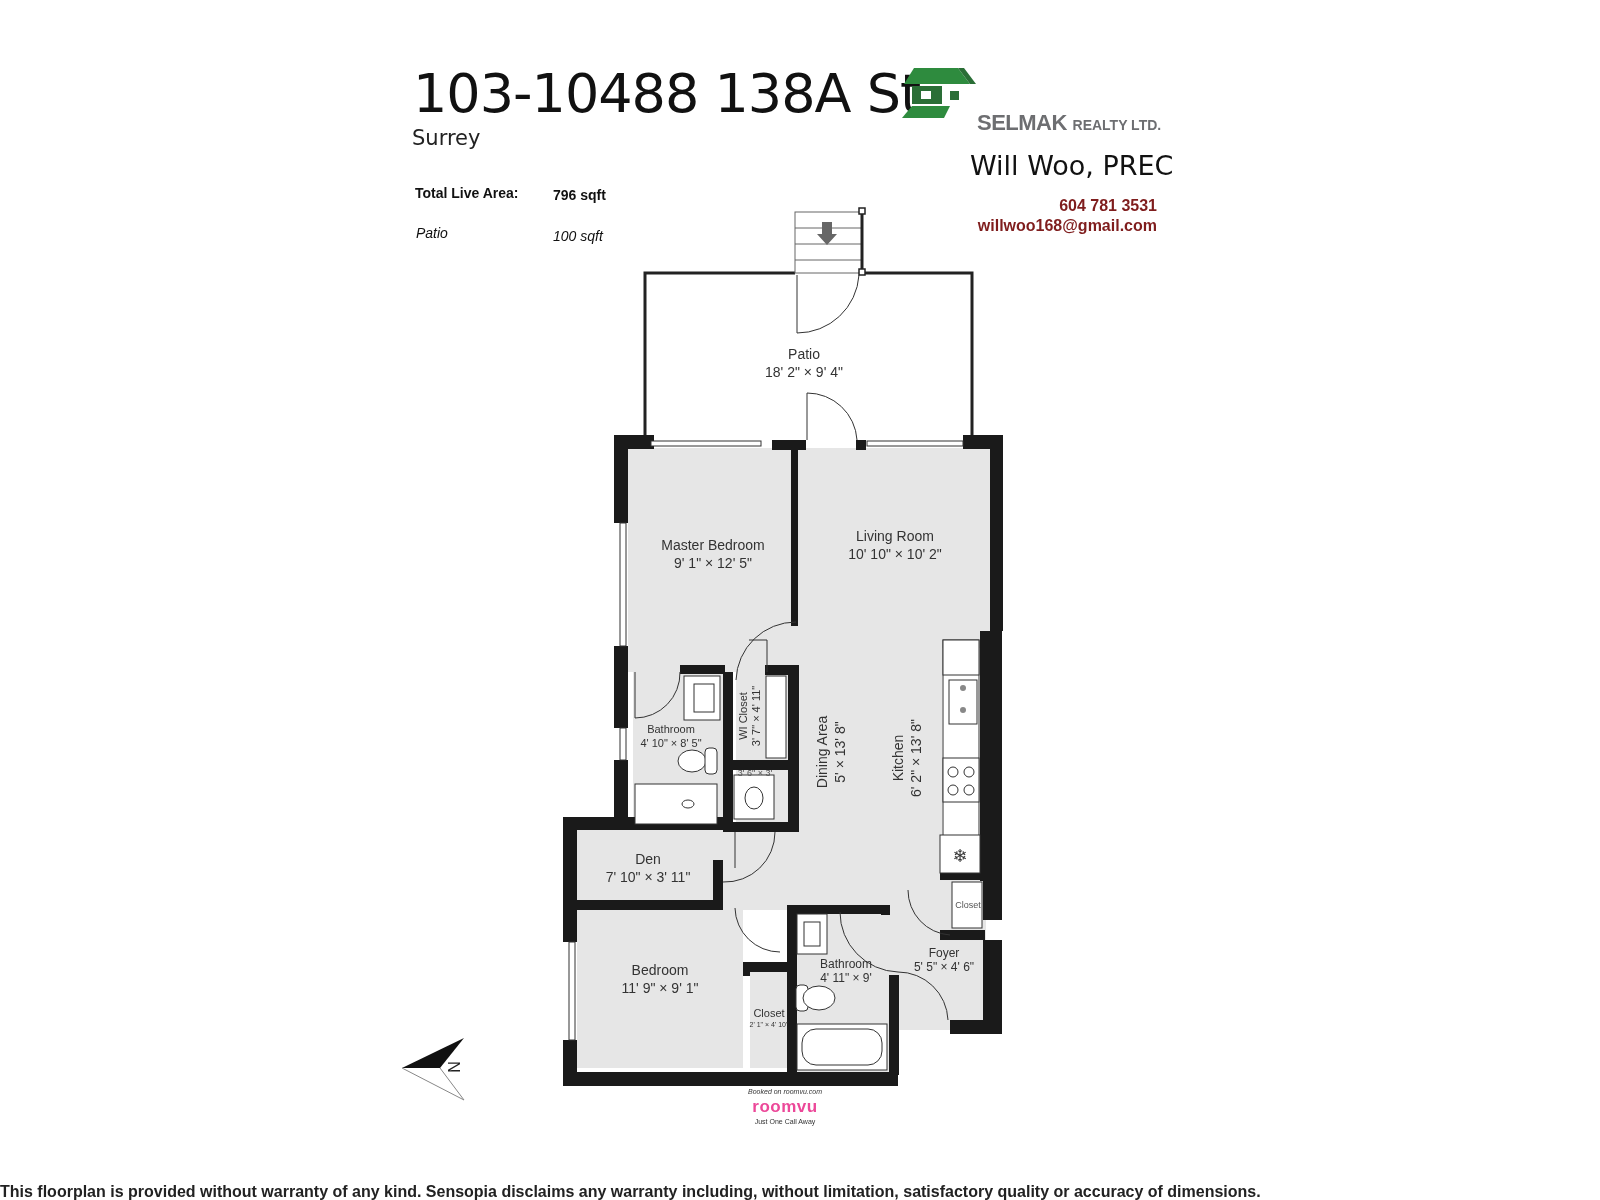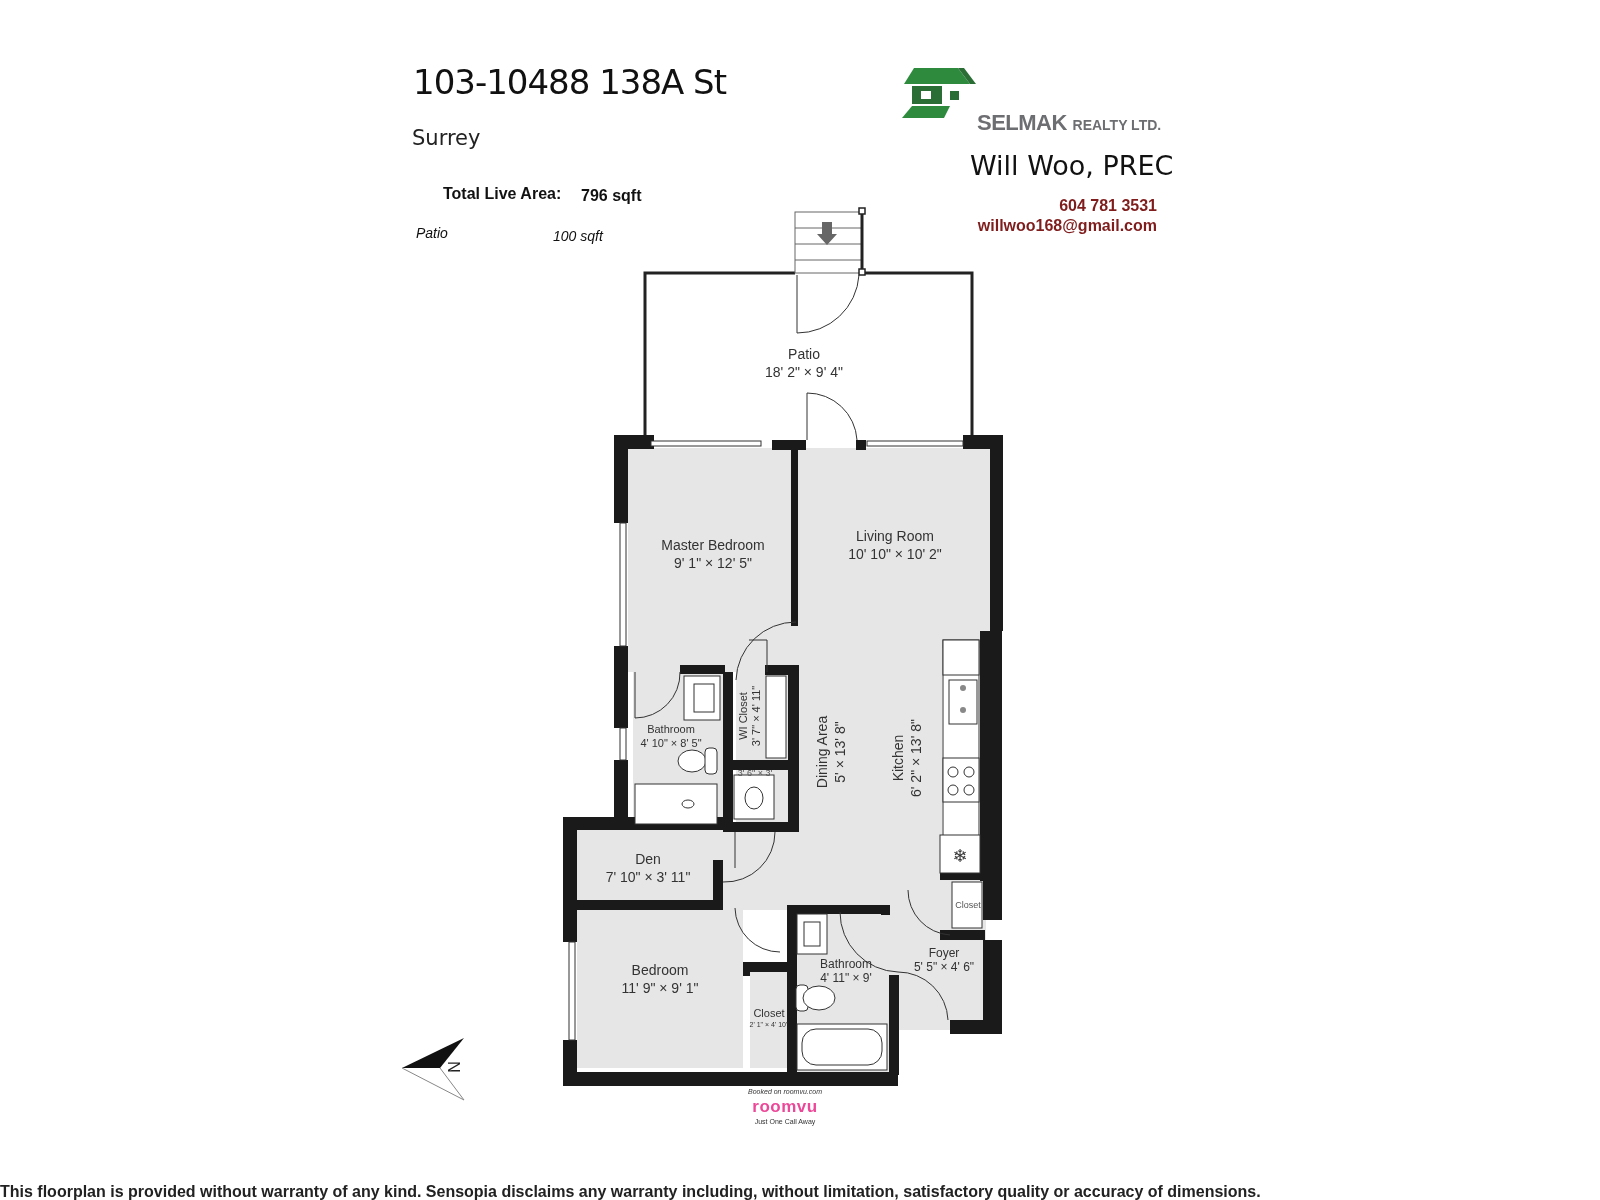--- a/index.html
+++ b/index.html
@@ -1,21 +1,21 @@
 <!DOCTYPE html>
 <html><head>
 <meta charset="utf-8">
 <style>
   html, body { margin:0; padding:0; background:#ffffff; }
   body { width:1600px; height:1200px; position:relative; overflow:hidden;
          font-family:"Liberation Sans", "DejaVu Sans", sans-serif; color:#111; }
   .abs { position:absolute; }
-  .title { left:413px; top:62px; font-size:34px; font-family:"DejaVu Sans", sans-serif; font-weight:500; letter-spacing:-1px; color:#111; white-space:nowrap; }
+  .title { left:413px; top:62px; font-size:54px; font-family:"DejaVu Sans", sans-serif; font-weight:500; letter-spacing:-1px; color:#111; white-space:nowrap; }
   .city { left:412px; top:126px; font-size:21px; font-family:"DejaVu Sans", sans-serif; color:#222; }
-  .area-label { font-size:16px; font-weight:bold; color:#111;margin-left:28px; }
+  .area-label { font-size:14px; font-weight:bold; color:#111; }
   .area-italic { font-size:14px; font-style:italic; color:#111; }
   .agent-name { left:970px; top:150px; font-size:27px; font-family:"DejaVu Sans", sans-serif; color:#111; width:190px; text-align:right; white-space:nowrap; }
   .agent-line { font-size:16px; font-weight:bold; color:#7f1d1d; text-align:right; width:260px; left:897px; white-space:nowrap; }
   .logo-text { left:977px; top:86px; font-size:22px; font-weight:bold; color:#6d6e71; white-space:nowrap; letter-spacing:-0.5px;margin-top:24px; }
   .logo-text small { font-size:14px; font-weight:bold; letter-spacing:0; }
   .room-label { position:absolute; font-size:14px; color:#333; text-align:center; line-height:18px; white-space:nowrap; transform:translateX(-50%); }
   .room-label.small { font-size:11px; line-height:14px; }
   .room-label.tiny { font-size:9px; line-height:11px; color:#555; }
   .vlabel { position:absolute; font-size:14px; color:#333; text-align:center; line-height:18px; white-space:nowrap; transform:translate(-50%,-50%) rotate(-90deg); }
   .vlabel.small { font-size:11px; line-height:13px; }

